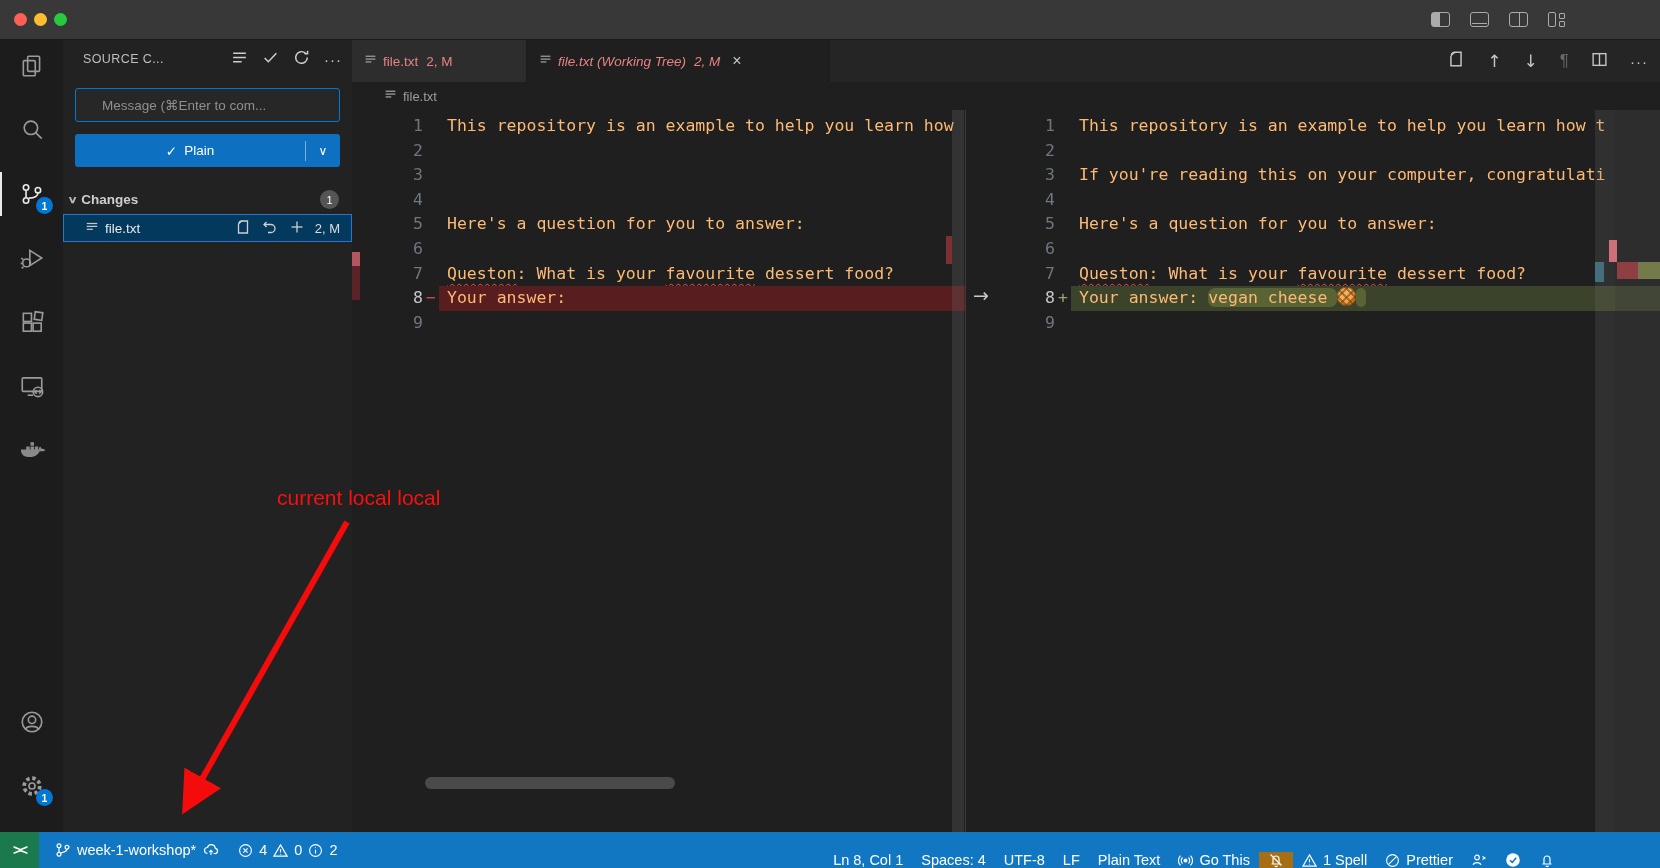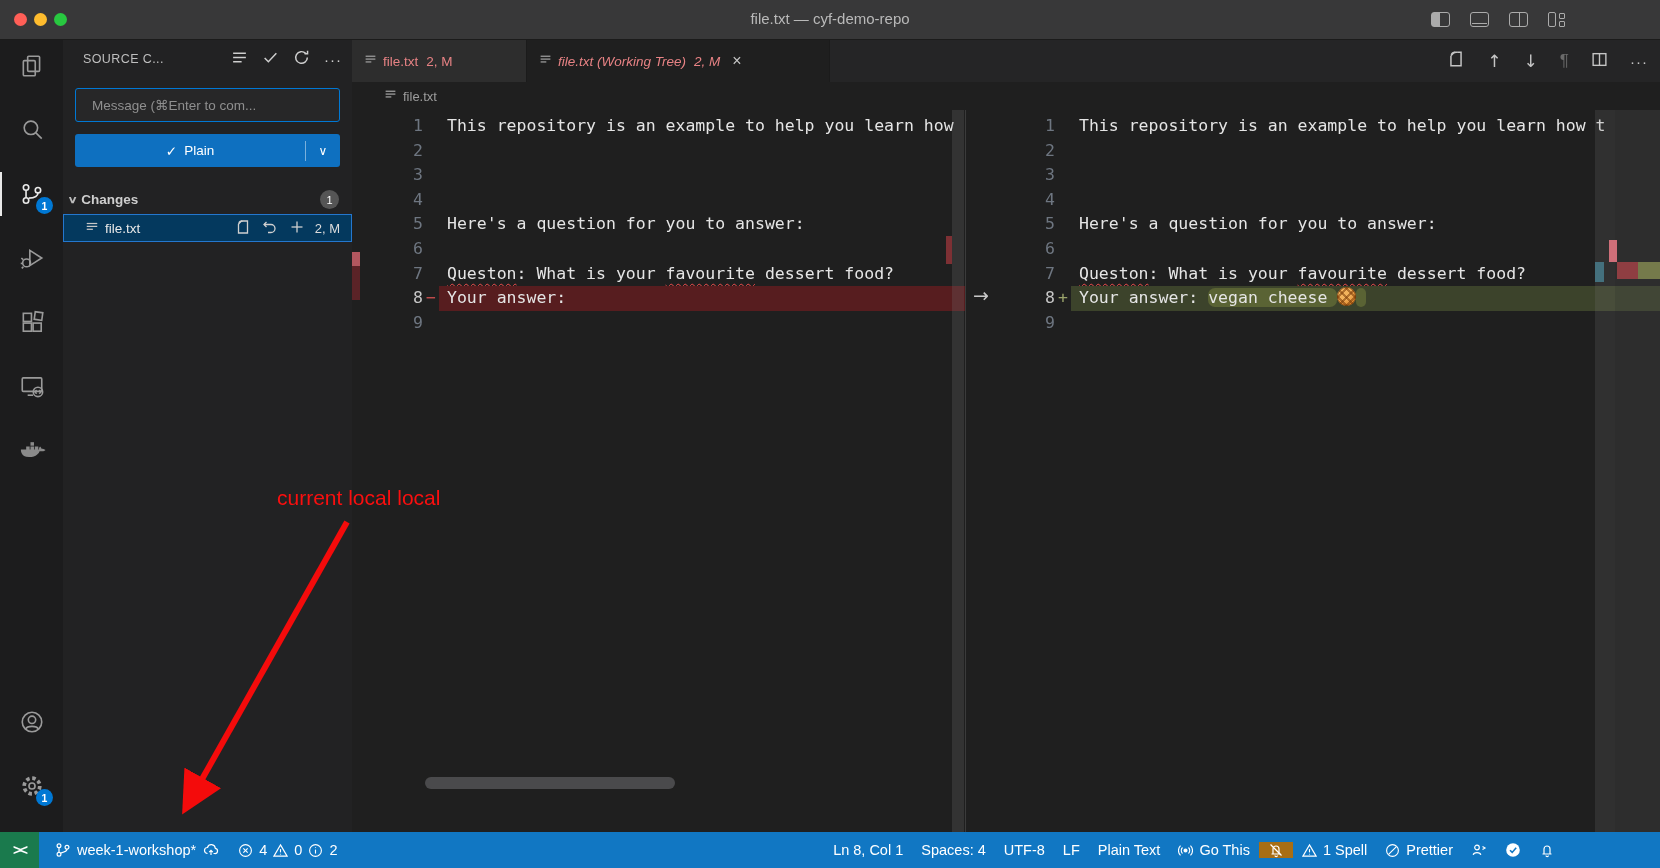--- a/index.html
+++ b/index.html
@@ -45,21 +45,21 @@
   
   .sidebar { left:63px; top:40px; width:289px; height:792px; background:#222223; }
   .sc-header { display:flex; align-items:center; height:38px; padding:0 10px 0 20px;
                color:#bfbfbf; font-size:12.5px; letter-spacing:.4px; }
   .sc-title { flex:0 0 auto; }
   .sc-tools { margin-left:auto; display:flex; gap:14px; align-items:center; color:#cfcfcf; }
   .sc-tools svg { stroke:#cfcfcf; fill:none; stroke-width:1.4; }
   .sc-ellipsis { font-size:15px; letter-spacing:1px; color:#cfcfcf; }
   .msg-input { position:absolute; left:12px; top:48px; width:265px; height:34px;
                background:#272728; border:1px solid #0078d4; border-radius:3px;
-               color:#d5d5d5; font-size:13.5px; padding:0 16px;
+               color:#d5d5d5; font-size:13.5px; padding:0 26px;
                font-family:"Liberation Sans",sans-serif; }
   .msg-input::placeholder { color:#8f8f8f; }
   .commit-btn { position:absolute; left:12px; top:94px; width:265px; height:33px;
                 background:#0e70c0; border-radius:3px; display:flex; align-items:center;
                 color:#fff; font-size:13.5px; cursor:pointer; }
   .commit-main { flex:1; display:flex; align-items:center; justify-content:center; gap:7px; }
   .commit-sep { width:1px; height:20px; background:rgba(255,255,255,.45); }
   .commit-chev { width:34px; text-align:center; font-size:12px; }
   .changes-row { position:absolute; left:0; top:146px; width:289px; height:27px;
                  display:flex; align-items:center; color:#cecece; font-size:13.5px;
@@ -106,21 +106,21 @@
   .pane-right { left:613px; width:695px; }
   .row { display:flex; height:24.6px; font-family:"DejaVu Sans Mono", monospace;
          font-size:16.5px; line-height:24.6px; white-space:pre; }
   .ln { color:#6e7681; text-align:right; flex:0 0 auto; }
   .pane-left  .ln { width:71px; }
   .pane-right .ln { width:90px; }
   .ln.active { color:#c6c6c6; }
   .mk { width:16px; flex:0 0 auto; text-align:center; }
   .mk.del { color:#c74e4e; }
   .mk.add { color:#9aa36b; }
-  .code { padding-left:8px; flex:1 1 auto; color:#e5e5e5; }
+  .code { padding-left:8px; flex:1 1 auto; color:#fdba74; }
   .row.del .code { background:#571d1f; }
   .row.add .code { background:#3c432b; }
   .sq { text-decoration:underline wavy #f14c4c 1px; text-underline-offset:4px;
         text-decoration-skip-ink:none; }
   .added { background:#5a6334;border-radius:7px; }
   .emoji-pie { display:inline-block; width:19px; height:19px; border-radius:50%;
                vertical-align:-3px;
                background:
                  repeating-linear-gradient(45deg,  rgba(125,62,10,.55) 0 2px, transparent 2px 6px),
                  repeating-linear-gradient(-45deg, rgba(125,62,10,.55) 0 2px, transparent 2px 6px),
@@ -135,37 +135,36 @@
   .hscroll { left:73px; top:667px; width:250px; height:12px; background:#4a4a4c; border-radius:6px; }
   .mark { position:absolute; }
 
   
   .statusbar { left:0; top:832px; width:1660px; height:36px; background:#1177c3;
                display:flex; align-items:stretch; color:#fff; font-size:14.5px; }
   .sb-item { display:flex; align-items:center; gap:6px; padding:0 9px; cursor:pointer; }
   .sb-item svg { stroke:#fff; fill:none; stroke-width:1.2; }
   .sb-remote { background:#1a7a4d; padding:0 13px; font-weight:bold; letter-spacing:-2px; }
   .sb-spacer { flex:1; }
-  .sb-right { display:flex; align-items:center; padding-right:96px; }
+  .sb-right { display:flex; align-items:flex-end; padding-right:96px; }
   .sb-orange { background:#a86e14; }
   .red-box { left:43px; top:833px; width:217px; height:32px; border:3px solid #f40b0b;
              pointer-events:none; }
 
   
   .annotation-label { left:277px; top:486px; color:#fa0f0f; font-size:21px; }
   .overlay { left:0; top:0; pointer-events:none; }
 </style>
 </head>
 <body>
 
 <div class="abs titlebar">
   <div class="traffic t-close"></div>
   <div class="traffic t-min"></div>
   <div class="traffic t-zoom"></div>
-  <div class="win-title">file.txt — cyf-demo-repo</div>
   <div class="layout-icons">
     <div class="li li-sidebar"></div>
     <div class="li li-panel"></div>
     <div class="li li-split"></div>
     <div class="li-custom">
       <div class="li-a"></div>
       <div class="li-bcol">
           <div class="li-b"></div>
           <div class="li-b"></div>
         </div>
@@ -362,21 +361,21 @@
       <div class="row"><span class="ln">5</span><span class="mk"></span><span class="code"><span>Here's a question for you to answer:</span></span></div>
       <div class="row"><span class="ln">6</span><span class="mk"></span><span class="code"></span></div>
       <div class="row"><span class="ln">7</span><span class="mk"></span><span class="code"><span class="sq">Queston</span><span>: What is your </span><span class="sq">favourite</span><span> dessert food?</span></span></div>
       <div class="row del"><span class="ln active">8</span><span class="mk del">−</span><span class="code"><span>Your answer:</span></span></div>
       <div class="row"><span class="ln">9</span><span class="mk"></span><span class="code"></span></div>
     </div>
   <div class="pane pane-right" id="pane-right">
     <div class="goto-arrow">→</div>
   <div class="row"><span class="ln">1</span><span class="mk"></span><span class="code"><span>This repository is an example to help you learn how t</span></span></div>
       <div class="row"><span class="ln">2</span><span class="mk"></span><span class="code"></span></div>
-      <div class="row"><span class="ln">3</span><span class="mk"></span></div>
+      <div class="row"><span class="ln">3</span><span class="mk"></span><span class="code"><span>If you're reading this on your computer, congratulati</span></span></div>
       <div class="row"><span class="ln">4</span><span class="mk"></span><span class="code"></span></div>
       <div class="row"><span class="ln">5</span><span class="mk"></span><span class="code"><span>Here's a question for you to answer:</span></span></div>
       <div class="row"><span class="ln">6</span><span class="mk"></span><span class="code"></span></div>
       <div class="row"><span class="ln">7</span><span class="mk"></span><span class="code"><span class="sq">Queston</span><span>: What is your </span><span class="sq">favourite</span><span> dessert food?</span></span></div>
       <div class="row add"><span class="ln active">8</span><span class="mk add">+</span><span class="code"><span>Your answer: </span><span class="added">vegan cheese </span><span class="added emoji-pie"></span><span class="added"> </span></span></div>
       <div class="row"><span class="ln">9</span><span class="mk"></span><span class="code"></span></div>
     </div>
   <div class="abs vscroll-left"></div>
   <div class="abs divider"></div>
   <div class="abs vscroll-right"></div>

